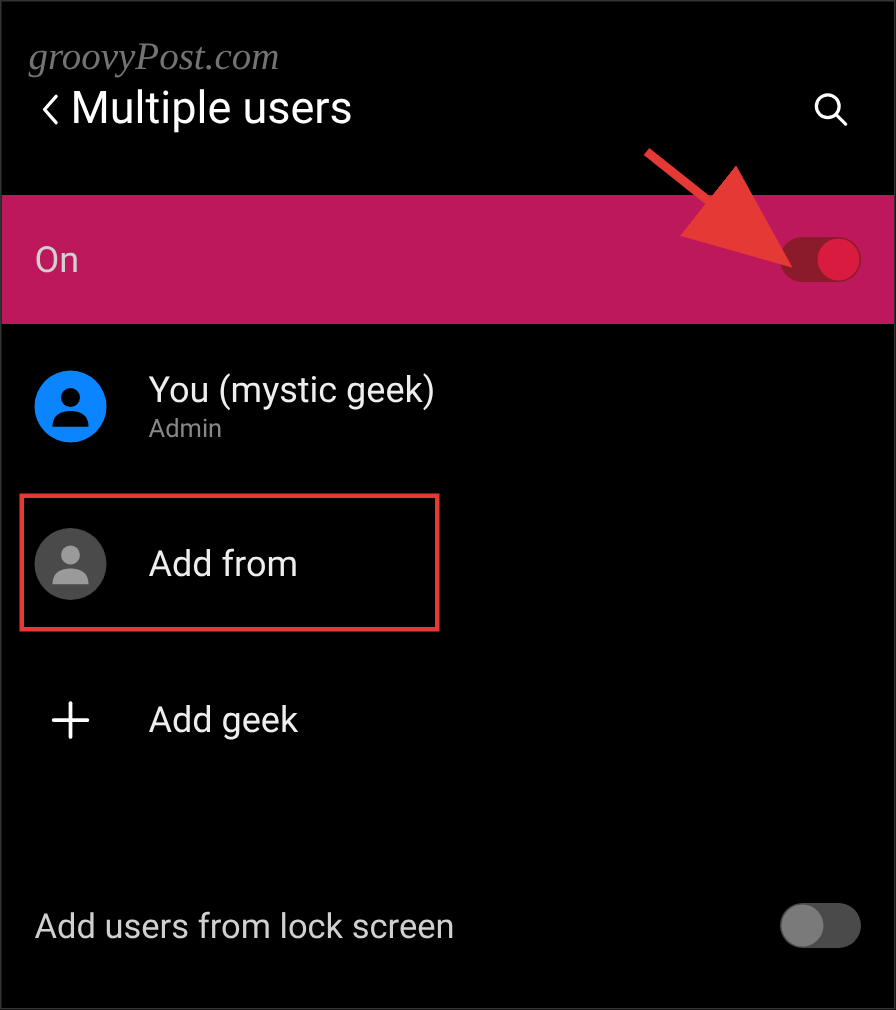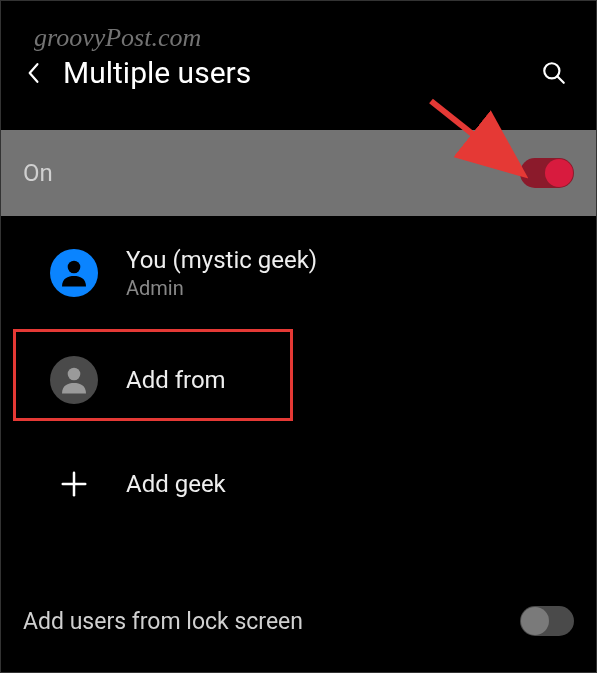--- a/index.html
+++ b/index.html
@@ -20,28 +20,27 @@
     .watermark {
       position: absolute;
       top: 22px;
       left: 18px;
       font-family: Georgia, serif;
       font-size: 26px;
       color: #888;
       font-style: italic;
       z-index: 100;
       opacity: 0.85;
-      margin-left: 15px;
     }
     .header {
       display: flex;
       align-items: center;
       padding: 18px 20px;
       margin-top: 36px;
-      gap: 18px;
+      gap: 2px;
     }
     .back-btn {
       width: 24px;
       height: 24px;
       display: flex;
       align-items: center;
       justify-content: center;
     }
     .back-btn svg {
       width: 14px;
@@ -58,21 +57,21 @@
       display: flex;
       align-items: center;
       justify-content: center;
       margin-right: 8px;
     }
     .search-btn svg {
       width: 26px;
       height: 26px;
     }
     .toggle-row {
-      background: #737373;
+      background: #be185d;
       display: flex;
       align-items: center;
       justify-content: space-between;
       padding: 28px 22px;
       margin-top: 22px;
     }
     .toggle-label {
       font-size: 24px;
       color: #d0d0d0;
     }
@@ -104,21 +103,20 @@
       left: 1px;
     }
     .user-list {
       padding: 12px 0;
     }
     .user-row {
       display: flex;
       align-items: center;
       padding: 18px 22px;
       gap: 28px;
-      margin-left: 27px;
     }
     .user-avatar {
       width: 48px;
       height: 48px;
       border-radius: 50%;
       display: flex;
       align-items: center;
       justify-content: center;
       flex-shrink: 0;
     }
@@ -147,21 +145,21 @@
     .user-info {
       display: flex;
       flex-direction: column;
       gap: 2px;
     }
     .user-name {
       font-size: 24px;
       color: #eee;
     }
     .user-role {
-      font-size: 20px;
+      font-size: 17px;
       color: #888;
     }
     .highlight-box {
       position: absolute;
       border: 3px solid #e53935;
       pointer-events: none;
       z-index: 50;
     }
     .arrow-annotation {
       position: absolute;

